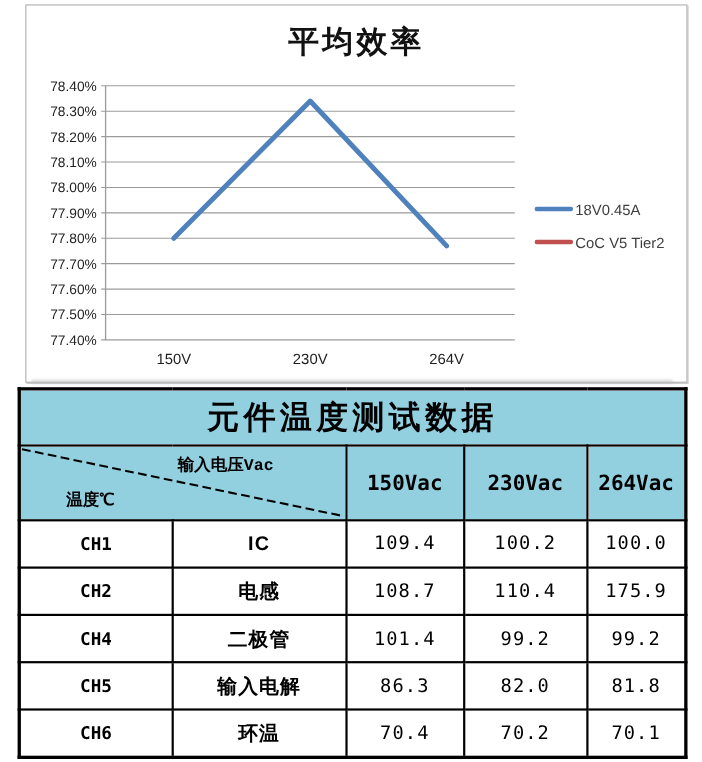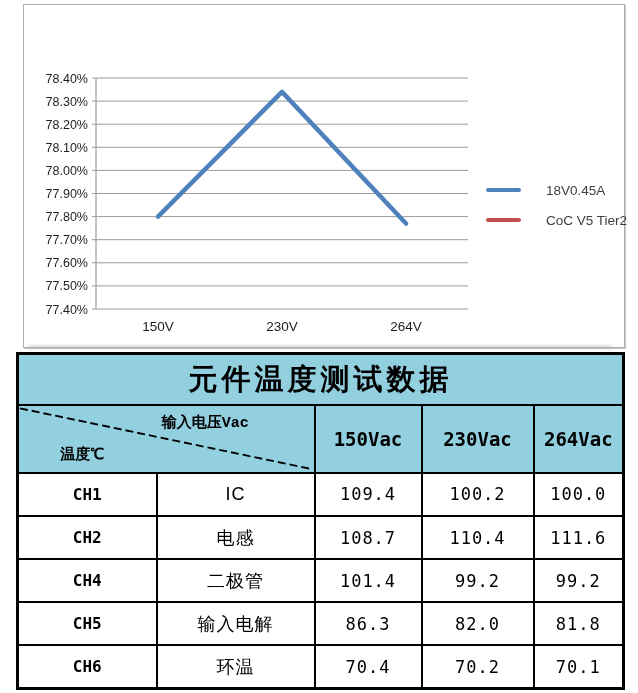--- a/index.html
+++ b/index.html
@@ -8,21 +8,21 @@
 
   
   .chart-box{position:absolute;left:23px;top:4px;width:600px;height:342px;
              background:#fff;border:1px solid #aeaeae;
              box-shadow:1px 1px 0 #c9c9c9;}
   .chart-title{position:absolute;left:0;top:14px;width:100%;text-align:center;
                font-family:"DejaVu Serif","Liberation Serif",serif;
                font-size:28px;font-weight:600;letter-spacing:3px;color:#111;}
   .chart-svg{position:absolute;left:0;top:0;}
   .legend{position:absolute;left:462px;top:175px;width:135px;}
-  .legend-item{display:flex;align-items:center;height:20px;margin-bottom:10px;gap:23px;}
+  .legend-item{display:flex;align-items:center;height:20px;margin-bottom:10px;}
   .legend-swatch{width:35px;height:4px;border-radius:2px;flex:0 0 35px;}
   .legend-label{font-size:13.5px;color:#3f3f3f;margin-left:2px;white-space:nowrap;}
 
   
   .smudge{position:absolute;left:28px;top:345px;width:584px;height:4px;
           background:#b9b9b9;opacity:.45;filter:blur(1.2px);border-radius:2px;}
 
   
   .temp-table{position:absolute;left:16px;top:352px;width:606px;height:338px;
               border-collapse:collapse;table-layout:fixed;}
@@ -32,30 +32,31 @@
   .tbl-title{height:42px;font-size:29px;font-weight:bold;letter-spacing:4px;}
   .hdr-bg{background:#92cfdf;}
   .corner-cell{position:relative;height:56px;}
   .corner-svg{position:absolute;left:0;top:0;width:100%;height:100%;}
   .corner-top{position:absolute;right:22%;top:7px;font-size:15px;font-weight:bold;font-family:Liberation Mono, monospace;}
   .corner-bottom{position:absolute;left:14%;bottom:8px;font-size:15px;font-weight:bold;text-align:center;}
   .vac-hdr{font-size:19px;font-weight:bold;
            font-family:"DejaVu Sans Mono","Liberation Mono",monospace;}
   .ch-cell{font-size:16px;font-weight:bold;
            font-family:"DejaVu Sans Mono","Liberation Mono",monospace;}
-  .comp-cell{font-size:18px;font-weight:400;letter-spacing:1px;}
+  .comp-cell{font-size:18px;font-weight:700;letter-spacing:1px;}
   .val-cell{font-size:17px;font-weight:500;
             font-family:"DejaVu Sans Mono","Liberation Mono",monospace;
             letter-spacing:1px;}
   .data-row{height:37px;}
 </style>
 </head>
 <body>
 
 <div class="chart-box">
+  <div class="chart-title">平均效率</div>
   <svg id="chart-svg" class="chart-svg" width="600" height="342">
       <line x1="68" y1="73" x2="444" y2="73" stroke="#9b9b9b" stroke-width="1"></line>
       <text x="64" y="77.5" text-anchor="end" font-size="12.5" font-family="&quot;Liberation Sans&quot;,sans-serif" fill="#1f1f1f">78.40%</text>
       <line x1="68" y1="96.09999999999869" x2="444" y2="96.09999999999869" stroke="#9b9b9b" stroke-width="1"></line>
       <text x="64" y="100.59999999999869" text-anchor="end" font-size="12.5" font-family="&quot;Liberation Sans&quot;,sans-serif" fill="#1f1f1f">78.30%</text>
       <line x1="68" y1="119.20000000000067" x2="444" y2="119.20000000000067" stroke="#9b9b9b" stroke-width="1"></line>
       <text x="64" y="123.70000000000067" text-anchor="end" font-size="12.5" font-family="&quot;Liberation Sans&quot;,sans-serif" fill="#1f1f1f">78.20%</text>
       <line x1="68" y1="142.29999999999933" x2="444" y2="142.29999999999933" stroke="#9b9b9b" stroke-width="1"></line>
       <text x="64" y="146.79999999999933" text-anchor="end" font-size="12.5" font-family="&quot;Liberation Sans&quot;,sans-serif" fill="#1f1f1f">78.10%</text>
       <line x1="68" y1="165.4000000000013" x2="444" y2="165.4000000000013" stroke="#9b9b9b" stroke-width="1"></line>
@@ -122,21 +123,21 @@
     <td class="comp-cell">IC</td>
     <td class="val-cell">109.4</td>
     <td class="val-cell">100.2</td>
     <td class="val-cell">100.0</td>
   </tr>
   <tr class="data-row">
     <td class="ch-cell">CH2</td>
     <td class="comp-cell">电感</td>
     <td class="val-cell">108.7</td>
     <td class="val-cell">110.4</td>
-    <td class="val-cell">111.6</td>
+    <td class="val-cell">175.9</td>
   </tr>
   <tr class="data-row">
     <td class="ch-cell">CH4</td>
     <td class="comp-cell">二极管</td>
     <td class="val-cell">101.4</td>
     <td class="val-cell">99.2</td>
     <td class="val-cell">99.2</td>
   </tr>
   <tr class="data-row">
     <td class="ch-cell">CH5</td>

